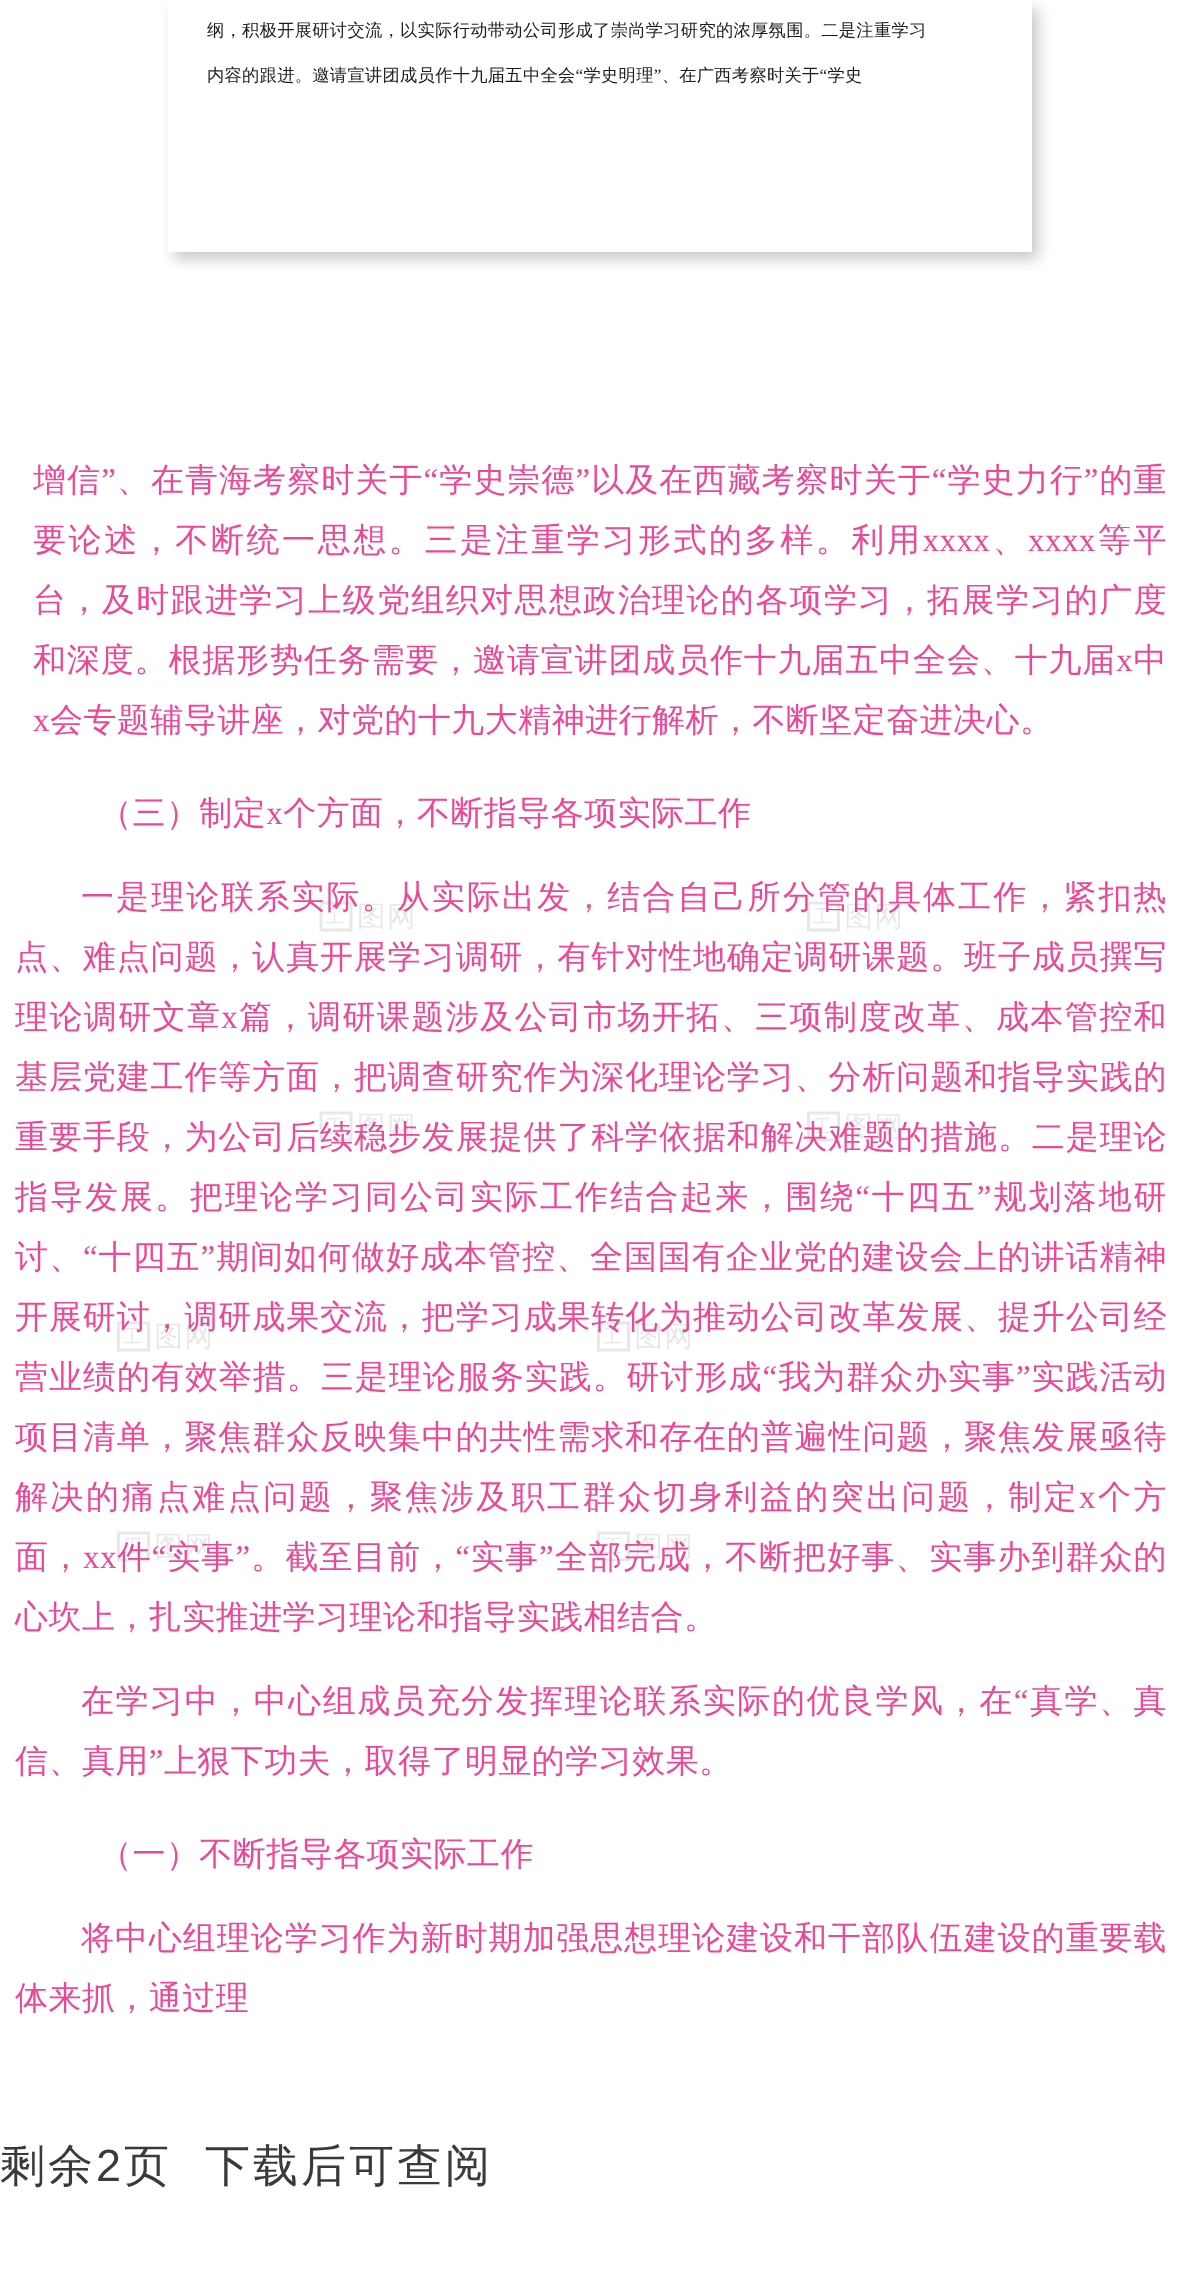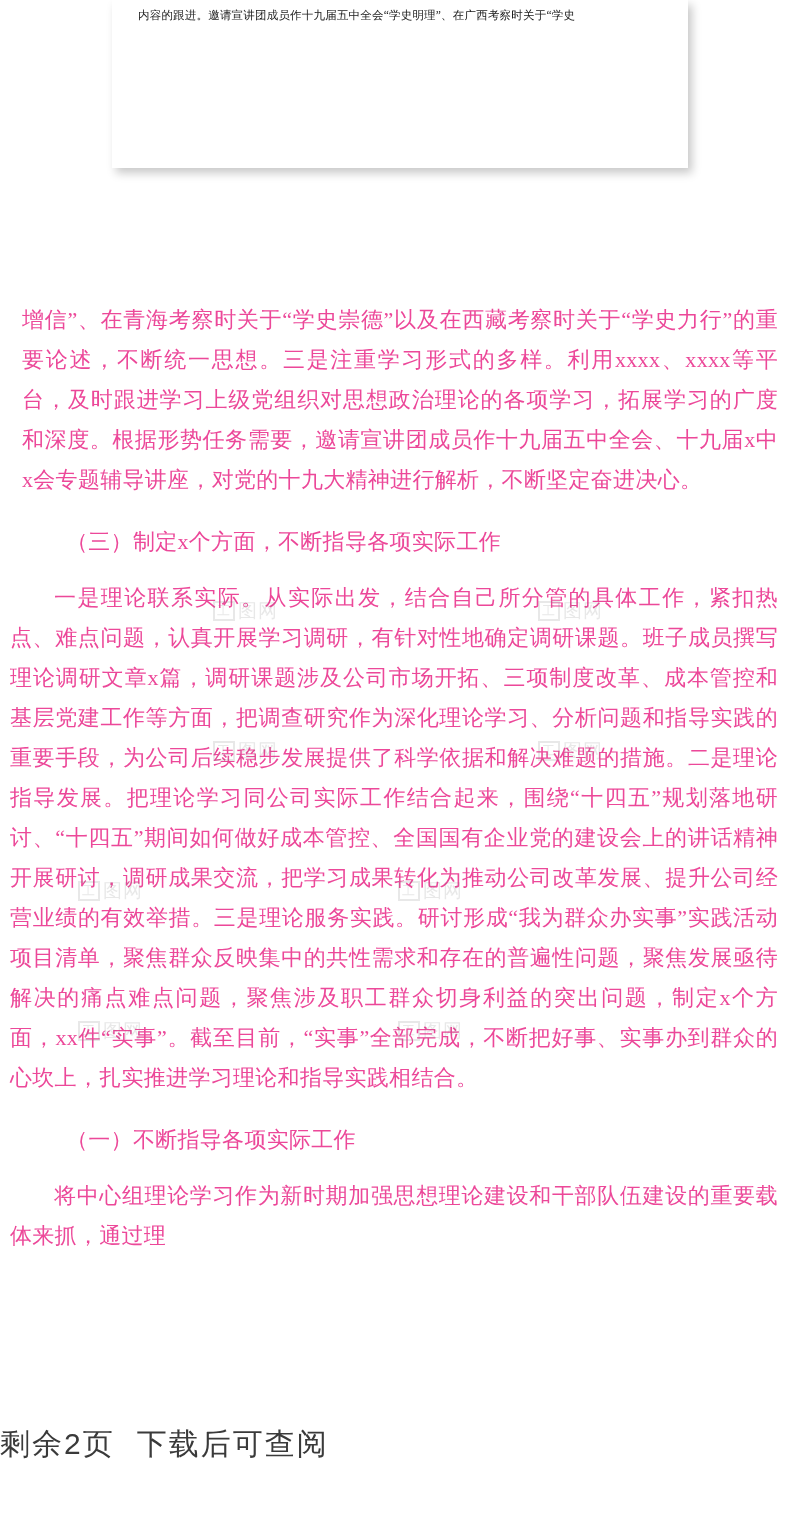--- a/index.html
+++ b/index.html
@@ -92,27 +92,29 @@
     font-size: 30px;
     color: #3a3a3a;
     letter-spacing: 2px;
   }
   .footer-note .gap { display: inline-block; width: 22px; }
 </style>
 </head>
 <body>
 
 <div class="preview-card">
+  <div class="pc-line first">纲，积极开展研讨交流，以实际行动带动公司形成了崇尚学习研究的浓厚氛围。二是注重学习</div>
   <div class="pc-line">内容的跟进。邀请宣讲团成员作十九届五中全会“学史明理”、在广西考察时关于“学史</div>
 </div>
 
 <div class="page-body">
   <p class="para">增信”、在青海考察时关于“学史崇德”以及在西藏考察时关于“学史力行”的重要论述，不断统一思想。三是注重学习形式的多样。利用xxxx、xxxx等平台，及时跟进学习上级党组织对思想政治理论的各项学习，拓展学习的广度和深度。根据形势任务需要，邀请宣讲团成员作十九届五中全会、十九届x中x会专题辅导讲座，对党的十九大精神进行解析，不断坚定奋进决心。</p>
   <p class="para indent spaced">（三）制定x个方面，不断指导各项实际工作</p>
   <p class="para indent spaced-sm">一是理论联系实际。从实际出发，结合自己所分管的具体工作，紧扣热点、难点问题，认真开展学习调研，有针对性地确定调研课题。班子成员撰写理论调研文章x篇，调研课题涉及公司市场开拓、三项制度改革、成本管控和基层党建工作等方面，把调查研究作为深化理论学习、分析问题和指导实践的重要手段，为公司后续稳步发展提供了科学依据和解决难题的措施。二是理论指导发展。把理论学习同公司实际工作结合起来，围绕“十四五”规划落地研讨、“十四五”期间如何做好成本管控、全国国有企业党的建设会上的讲话精神开展研讨，调研成果交流，把学习成果转化为推动公司改革发展、提升公司经营业绩的有效举措。三是理论服务实践。研讨形成“我为群众办实事”实践活动项目清单，聚焦群众反映集中的共性需求和存在的普遍性问题，聚焦发展亟待解决的痛点难点问题，聚焦涉及职工群众切身利益的突出问题，制定x个方面，xx件“实事”。截至目前，“实事”全部完成，不断把好事、实事办到群众的心坎上，扎实推进学习理论和指导实践相结合。</p>
+  <p class="para indent spaced-sm">在学习中，中心组成员充分发挥理论联系实际的优良学风，在“真学、真信、真用”上狠下功夫，取得了明显的学习效果。</p>
   <p class="para indent spaced">（一）不断指导各项实际工作</p>
   <p class="para indent spaced-sm">将中心组理论学习作为新时期加强思想理论建设和干部队伍建设的重要载体来抓，通过理</p>
 </div>
 
 <div id="watermark-layer">
     <div class="wm" style="left: 195px; top: 598px;"><span class="wm-mark">工</span><span>图网</span></div>
     <div class="wm" style="left: 520px; top: 598px;"><span class="wm-mark">工</span><span>图网</span></div>
     <div class="wm" style="left: 195px; top: 738px;"><span class="wm-mark">工</span><span>图网</span></div>
     <div class="wm" style="left: 520px; top: 738px;"><span class="wm-mark">工</span><span>图网</span></div>
     <div class="wm" style="left: 60px; top: 878px;"><span class="wm-mark">工</span><span>图网</span></div>

